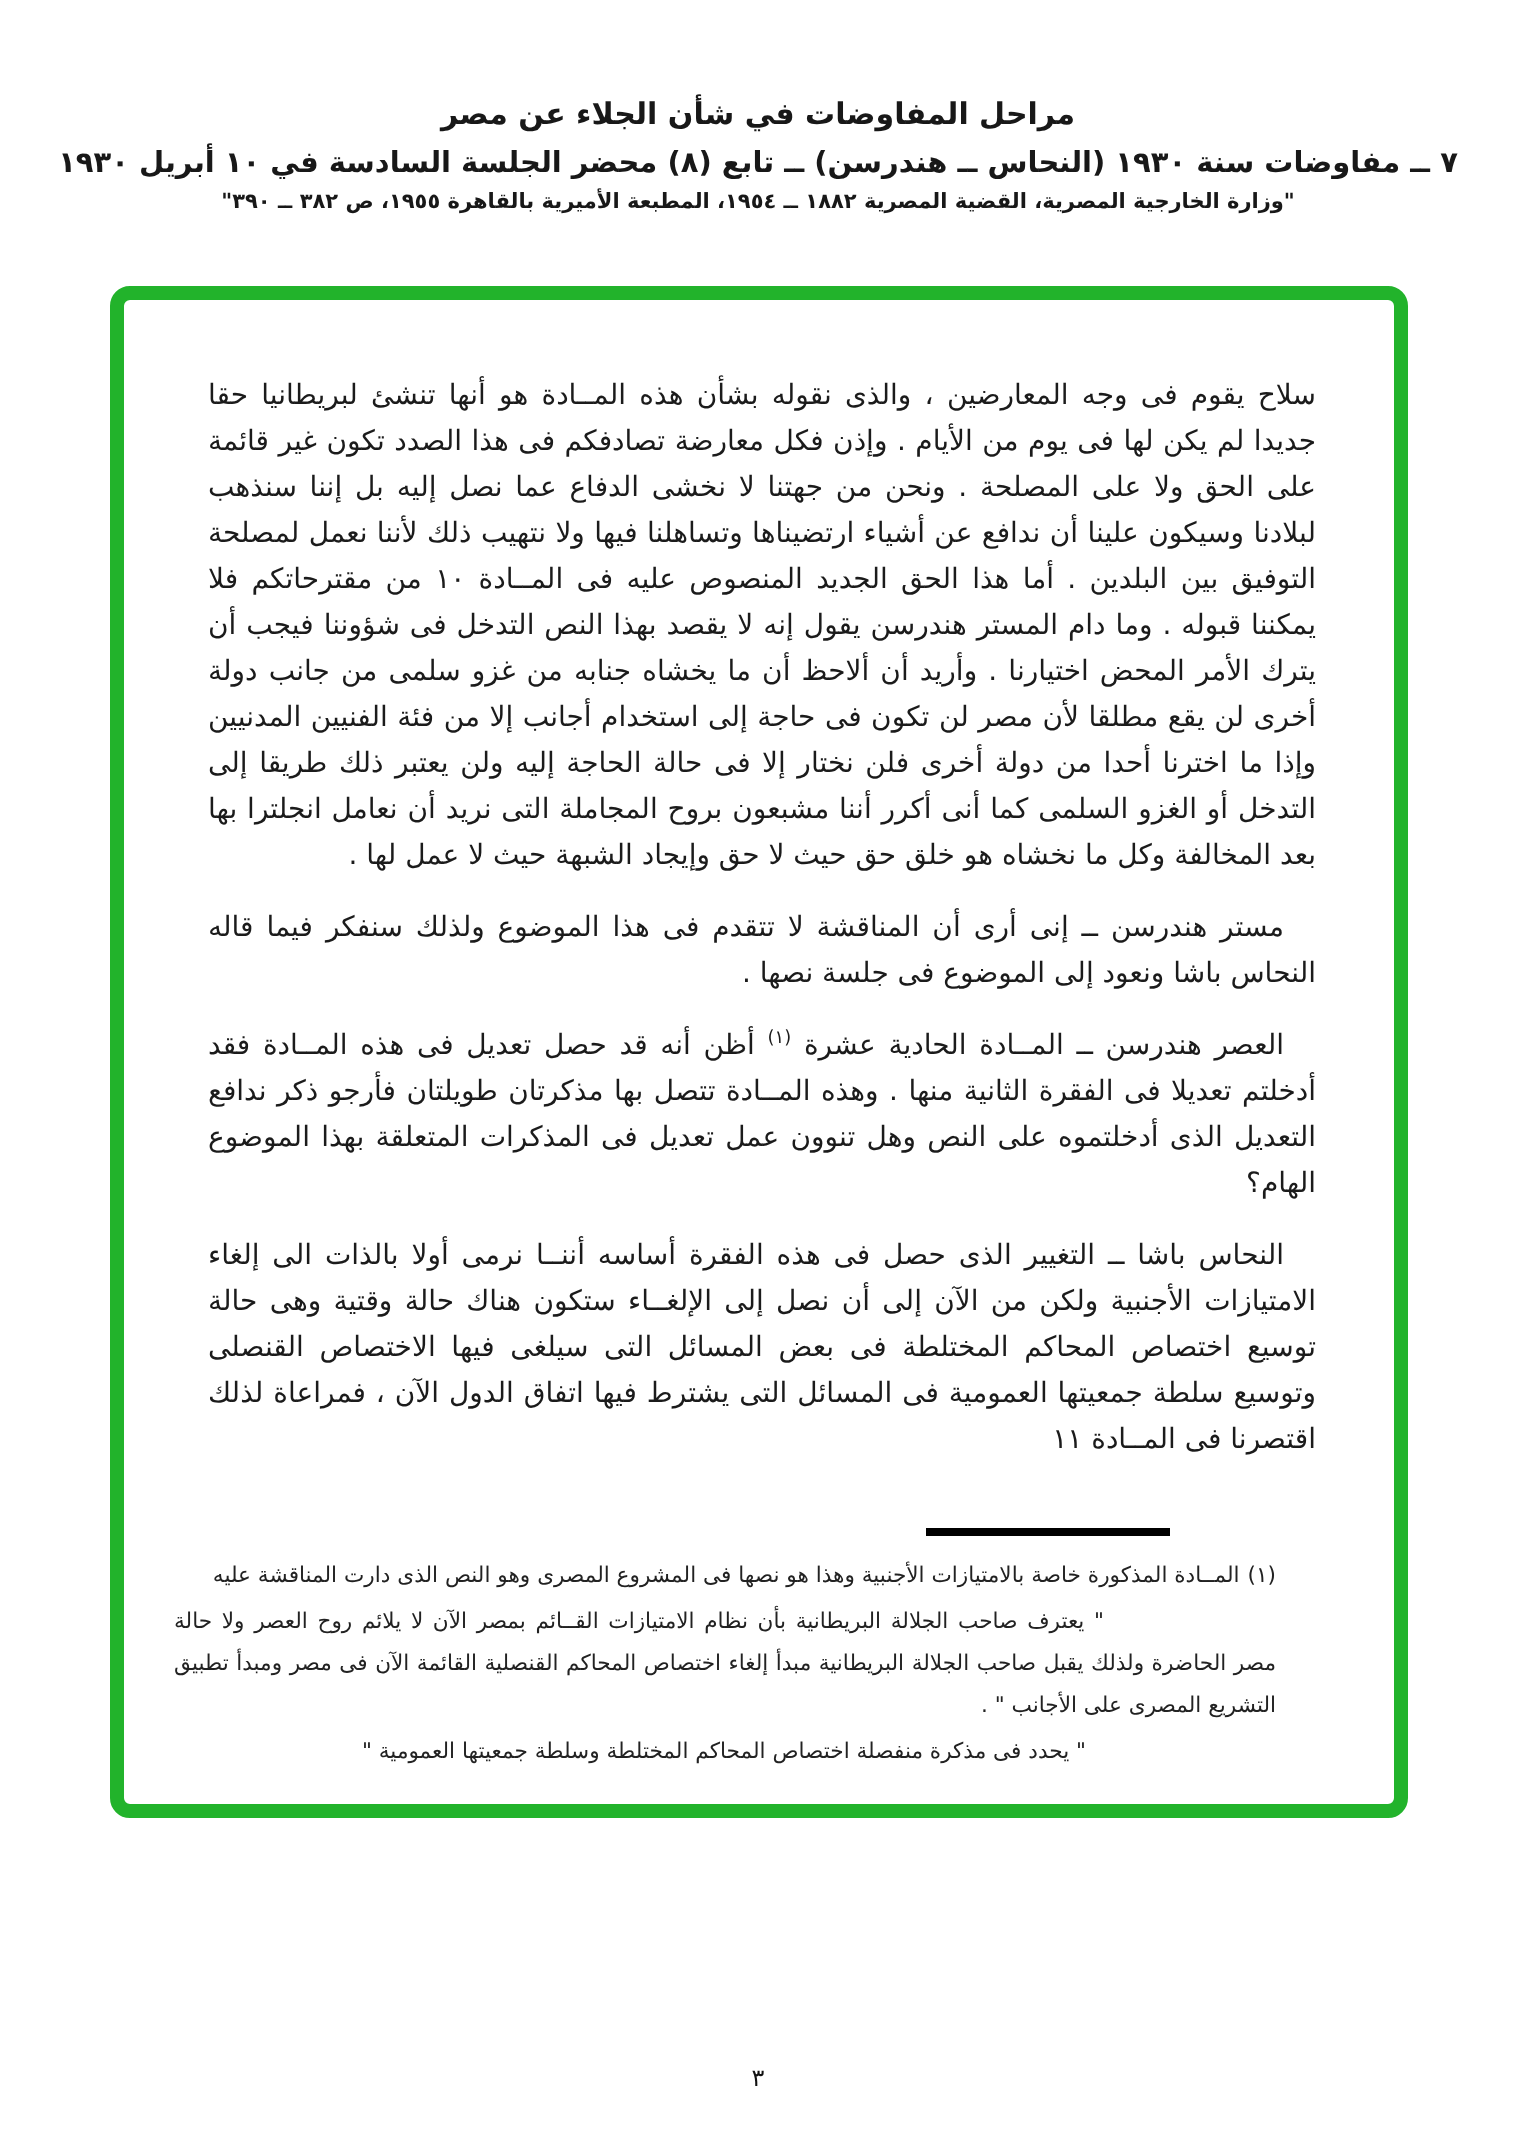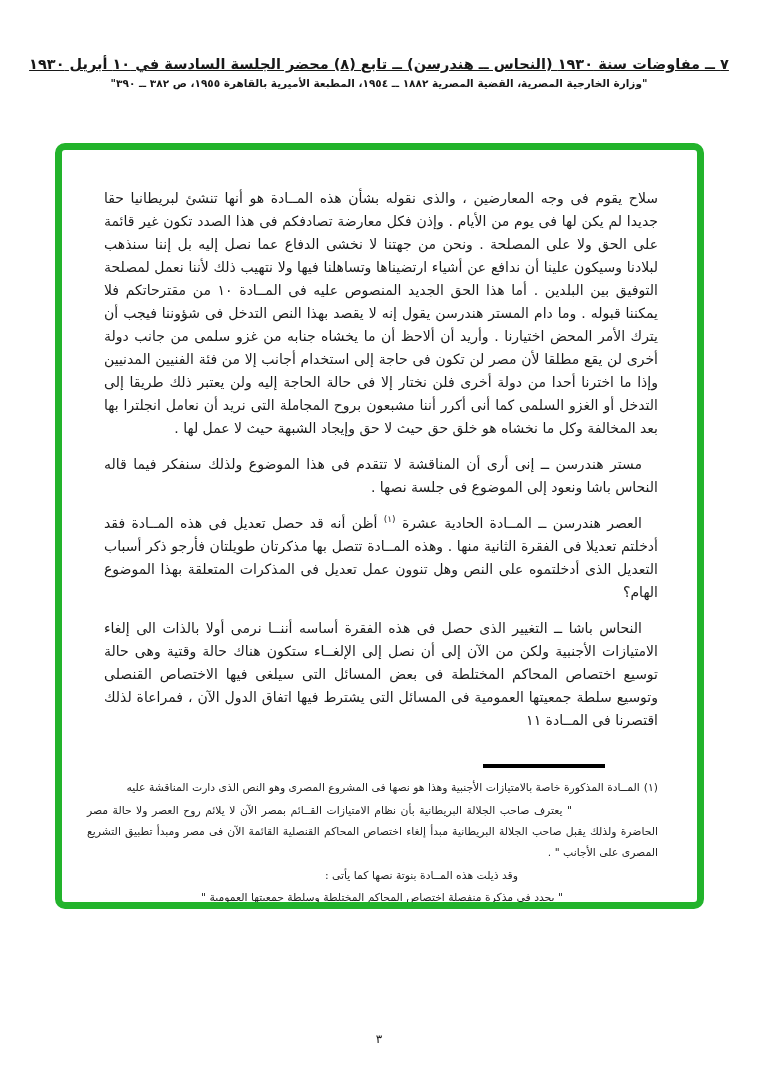--- a/index.html
+++ b/index.html
@@ -9,21 +9,21 @@
     background:#ffffff;
     color:#181818;
     font-family:"DejaVu Sans", sans-serif;
     overflow:hidden;
   }
   .header {
     position:absolute; top:48px; left:0; width:758px;
     text-align:center; direction:rtl;
   }
   .doc-title { font-size:15px; font-weight:bold; letter-spacing:0; }
-  .doc-subtitle { margin-top:8px; font-size:14.5px; font-weight:bold;text-decoration:underline; }
+  .doc-subtitle { margin-top:8px; font-size:14.5px; font-weight:bold; }
   .doc-source { margin-top:5px; font-size:10.5px; font-weight:bold; }
 
   .green-box {
     position:absolute; left:55px; top:143px;
     width:649px; height:766px;
     border:7px solid #22b32b;
     border-radius:10px;
     overflow:hidden;
     background:transparent;
   }
@@ -35,21 +35,21 @@
     text-align:justify;
     color:#1b1b1b;
   }
   .main-text p { margin-bottom:13px; }
   .main-text p.speaker { text-indent:16px; }
   .main-text p.short-reply { text-indent:78px; text-align:right; margin-top:3px; margin-bottom:16px; }
   .fn-ref { font-size:9px; vertical-align:super; line-height:0; }
 
   .footnote {
     position:absolute; top:614px; left:0; right:0;
-    padding:0 39px 0 8px;
+    padding:0 59px 0 8px;
     direction:rtl;
     font-size:10.8px;
     line-height:21px;
     text-align:justify;
     color:#222222;
     margin-left:17px;
   }
   .fn-separator {
     height:4px; width:122px;
     background:#000;
@@ -64,34 +64,34 @@
 
   .page-number {
     position:absolute; top:1032px; left:0; width:758px;
     text-align:center; font-size:12px; color:#111;
   }
 </style>
 </head>
 <body>
 
 <div class="header">
+  <div class="doc-title">مراحل المفاوضات في شأن الجلاء عن مصر</div>
   <div class="doc-subtitle">٧ ــ مفاوضات سنة ١٩٣٠ (النحاس ــ هندرسن) ــ تابع (٨) محضر الجلسة السادسة في ١٠ أبريل ١٩٣٠</div>
   <div class="doc-source">"وزارة الخارجية المصرية، القضية المصرية ١٨٨٢ ــ ١٩٥٤، المطبعة الأميرية بالقاهرة ١٩٥٥، ص ٣٨٢ ــ ٣٩٠"</div>
 </div>
 
 <div class="green-box">
   <div class="main-text">
     <p>سلاح يقوم فى وجه المعارضين ، والذى نقوله بشأن هذه المــادة هو أنها تنشئ لبريطانيا حقا جديدا لم يكن لها فى يوم من الأيام . وإذن فكل معارضة تصادفكم فى هذا الصدد تكون غير قائمة على الحق ولا على المصلحة . ونحن من جهتنا لا نخشى الدفاع عما نصل إليه بل إننا سنذهب لبلادنا وسيكون علينا أن ندافع عن أشياء ارتضيناها وتساهلنا فيها ولا نتهيب ذلك لأننا نعمل لمصلحة التوفيق بين البلدين . أما هذا الحق الجديد المنصوص عليه فى المــادة ١٠ من مقترحاتكم فلا يمكننا قبوله . وما دام المستر هندرسن يقول إنه لا يقصد بهذا النص التدخل فى شؤوننا فيجب أن يترك الأمر المحض اختيارنا . وأريد أن ألاحظ أن ما يخشاه جنابه من غزو سلمى من جانب دولة أخرى لن يقع مطلقا لأن مصر لن تكون فى حاجة إلى استخدام أجانب إلا من فئة الفنيين المدنيين وإذا ما اخترنا أحدا من دولة أخرى فلن نختار إلا فى حالة الحاجة إليه ولن يعتبر ذلك طريقا إلى التدخل أو الغزو السلمى كما أنى أكرر أننا مشبعون بروح المجاملة التى نريد أن نعامل انجلترا بها بعد المخالفة وكل ما نخشاه هو خلق حق حيث لا حق وإيجاد الشبهة حيث لا عمل لها .</p>
     <p class="speaker">مستر هندرسن ــ إنى أرى أن المناقشة لا تتقدم فى هذا الموضوع ولذلك سنفكر فيما قاله النحاس باشا ونعود إلى الموضوع فى جلسة نصها .</p>
-    <p class="speaker"><span>العصر هندرسن ــ المــادة الحادية عشرة </span><span class="fn-ref">(١)</span><span> أظن أنه قد حصل تعديل فى هذه المــادة فقد أدخلتم تعديلا فى الفقرة الثانية منها . وهذه المــادة تتصل بها مذكرتان طويلتان فأرجو ذكر أسباب التعديل الذى أدخلتموه على النص وهل تنوون عمل تعديل فى المذكرات المتعلقة بهذا الموضوع الهام؟</span></p>
+    <p class="speaker"><span>العصر هندرسن ــ المــادة الحادية عشرة </span><span class="fn-ref">(١)</span><span> أظن أنه قد حصل تعديل فى هذه المــادة فقد أدخلتم تعديلا فى الفقرة الثانية منها . وهذه المــادة تتصل بها مذكرتان طويلتان فأرجو ذكر ندافع التعديل الذى أدخلتموه على النص وهل تنوون عمل تعديل فى المذكرات المتعلقة بهذا الموضوع الهام؟</span></p>
     <p class="speaker">النحاس باشا ــ التغيير الذى حصل فى هذه الفقرة أساسه أننــا نرمى أولا بالذات الى إلغاء الامتيازات الأجنبية ولكن من الآن إلى أن نصل إلى الإلغــاء ستكون هناك حالة وقتية وهى حالة توسيع اختصاص المحاكم المختلطة فى بعض المسائل التى سيلغى فيها الاختصاص القنصلى وتوسيع سلطة جمعيتها العمومية فى المسائل التى يشترط فيها اتفاق الدول الآن ، فمراعاة لذلك اقتصرنا فى المــادة ١١</p>
   </div>
 
   <div class="footnote">
     <div class="fn-separator"></div>
     <p class="fn-def"><span class="fn-marker">(١)</span><span>المــادة المذكورة خاصة بالامتيازات الأجنبية وهذا هو نصها فى المشروع المصرى وهو النص الذى دارت المناقشة عليه</span></p>
     <p class="fn-quote">" يعترف صاحب الجلالة البريطانية بأن نظام الامتيازات القــائم بمصر الآن لا يلائم روح العصر ولا حالة مصر الحاضرة ولذلك يقبل صاحب الجلالة البريطانية مبدأ إلغاء اختصاص المحاكم القنصلية القائمة الآن فى مصر ومبدأ تطبيق التشريع المصرى على الأجانب " .</p>
-    <p class="fn-intro">وقد ذيلت هذه المــادة بنوتة نصها كما يأتى :</p>
     <p class="fn-quote2">" يحدد فى مذكرة منفصلة اختصاص المحاكم المختلطة وسلطة جمعيتها العمومية "</p>
   </div>
 </div>
 
 <div class="page-number">٣</div>
 
 </body></html>

